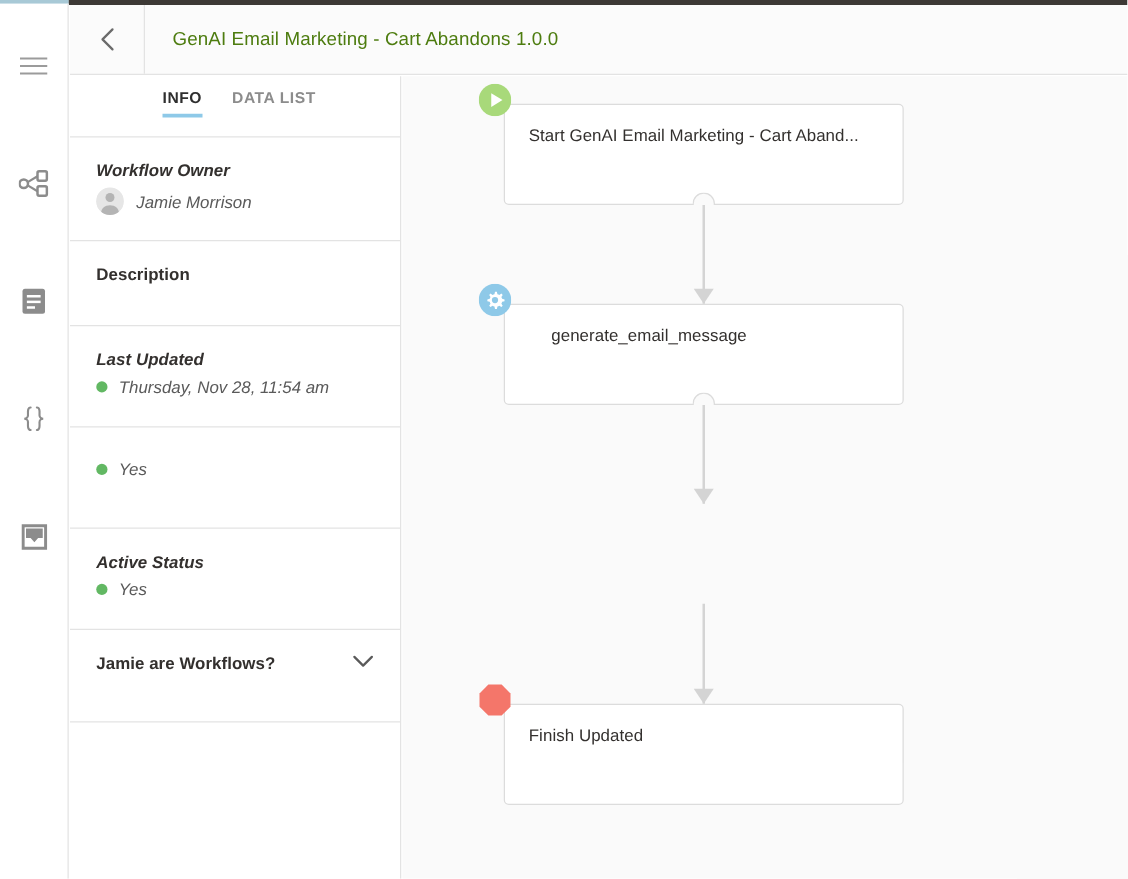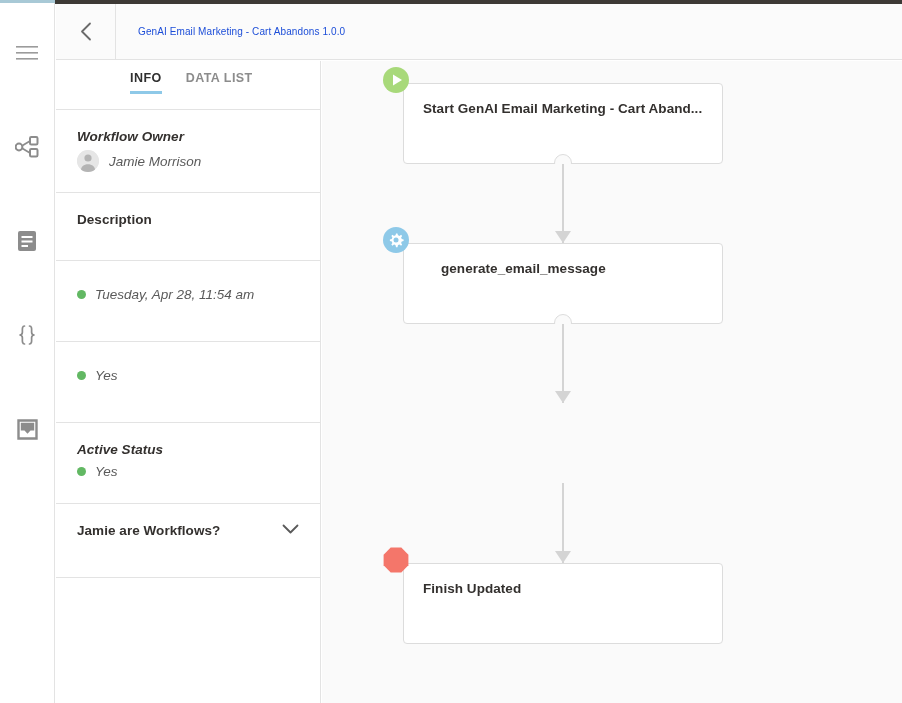--- a/index.html
+++ b/index.html
@@ -75,22 +75,22 @@
     align-items: center;
     justify-content: center;
     border-right: 1px solid #e3e3e3;
     cursor: pointer;
   }
   .back-btn svg { display: block; }
   .header-title {
     display: flex;
     align-items: center;
     padding-left: 22px;
-    font-size: 10px;
-    color: #1d4ed8;
+    font-size: 15px;
+    color: #4d7c0f;
     letter-spacing: 0.1px;
     white-space: nowrap;
   }
 
   
   .info-panel {
     position: absolute;
     left: 56px; top: 61px;
     width: 265px;
     height: 642px;
@@ -200,21 +200,21 @@
   .node {
     position: absolute;
     width: 320px;
     background: #ffffff;
     border: 1px solid #dcdcdc;
     border-radius: 4px;
   }
   .node-title {
     padding: 17px 0 0 19px;
     font-size: 13.5px;
-    font-weight: bold;
+    font-weight: normal;
     color: #33302e;
     letter-spacing: 0.05px;
     white-space: nowrap;
     overflow: hidden;
   }
   .node-badge {
     position: absolute;
     left: -21px;
     top: -17px;
     width: 26px; height: 26px;
@@ -343,23 +343,24 @@
         </span>
         <span>Jamie Morrison</span>
       </div>
     </div>
 
     <div class="info-row" style="min-height:68px">
       <div class="info-label">Description</div>
     </div>
 
     <div class="info-row tall">
+      <div class="info-label">Last Updated</div>
       <div class="info-value">
         <span class="dot"></span>
-        <span>Tuesday, Apr 28, 11:54 am</span>
+        <span>Thursday, Nov 28, 11:54 am</span>
       </div>
     </div>
 
     <div class="info-row tall">
       <div class="info-value">
         <span class="dot"></span>
         <span>Yes</span>
       </div>
     </div>
 

